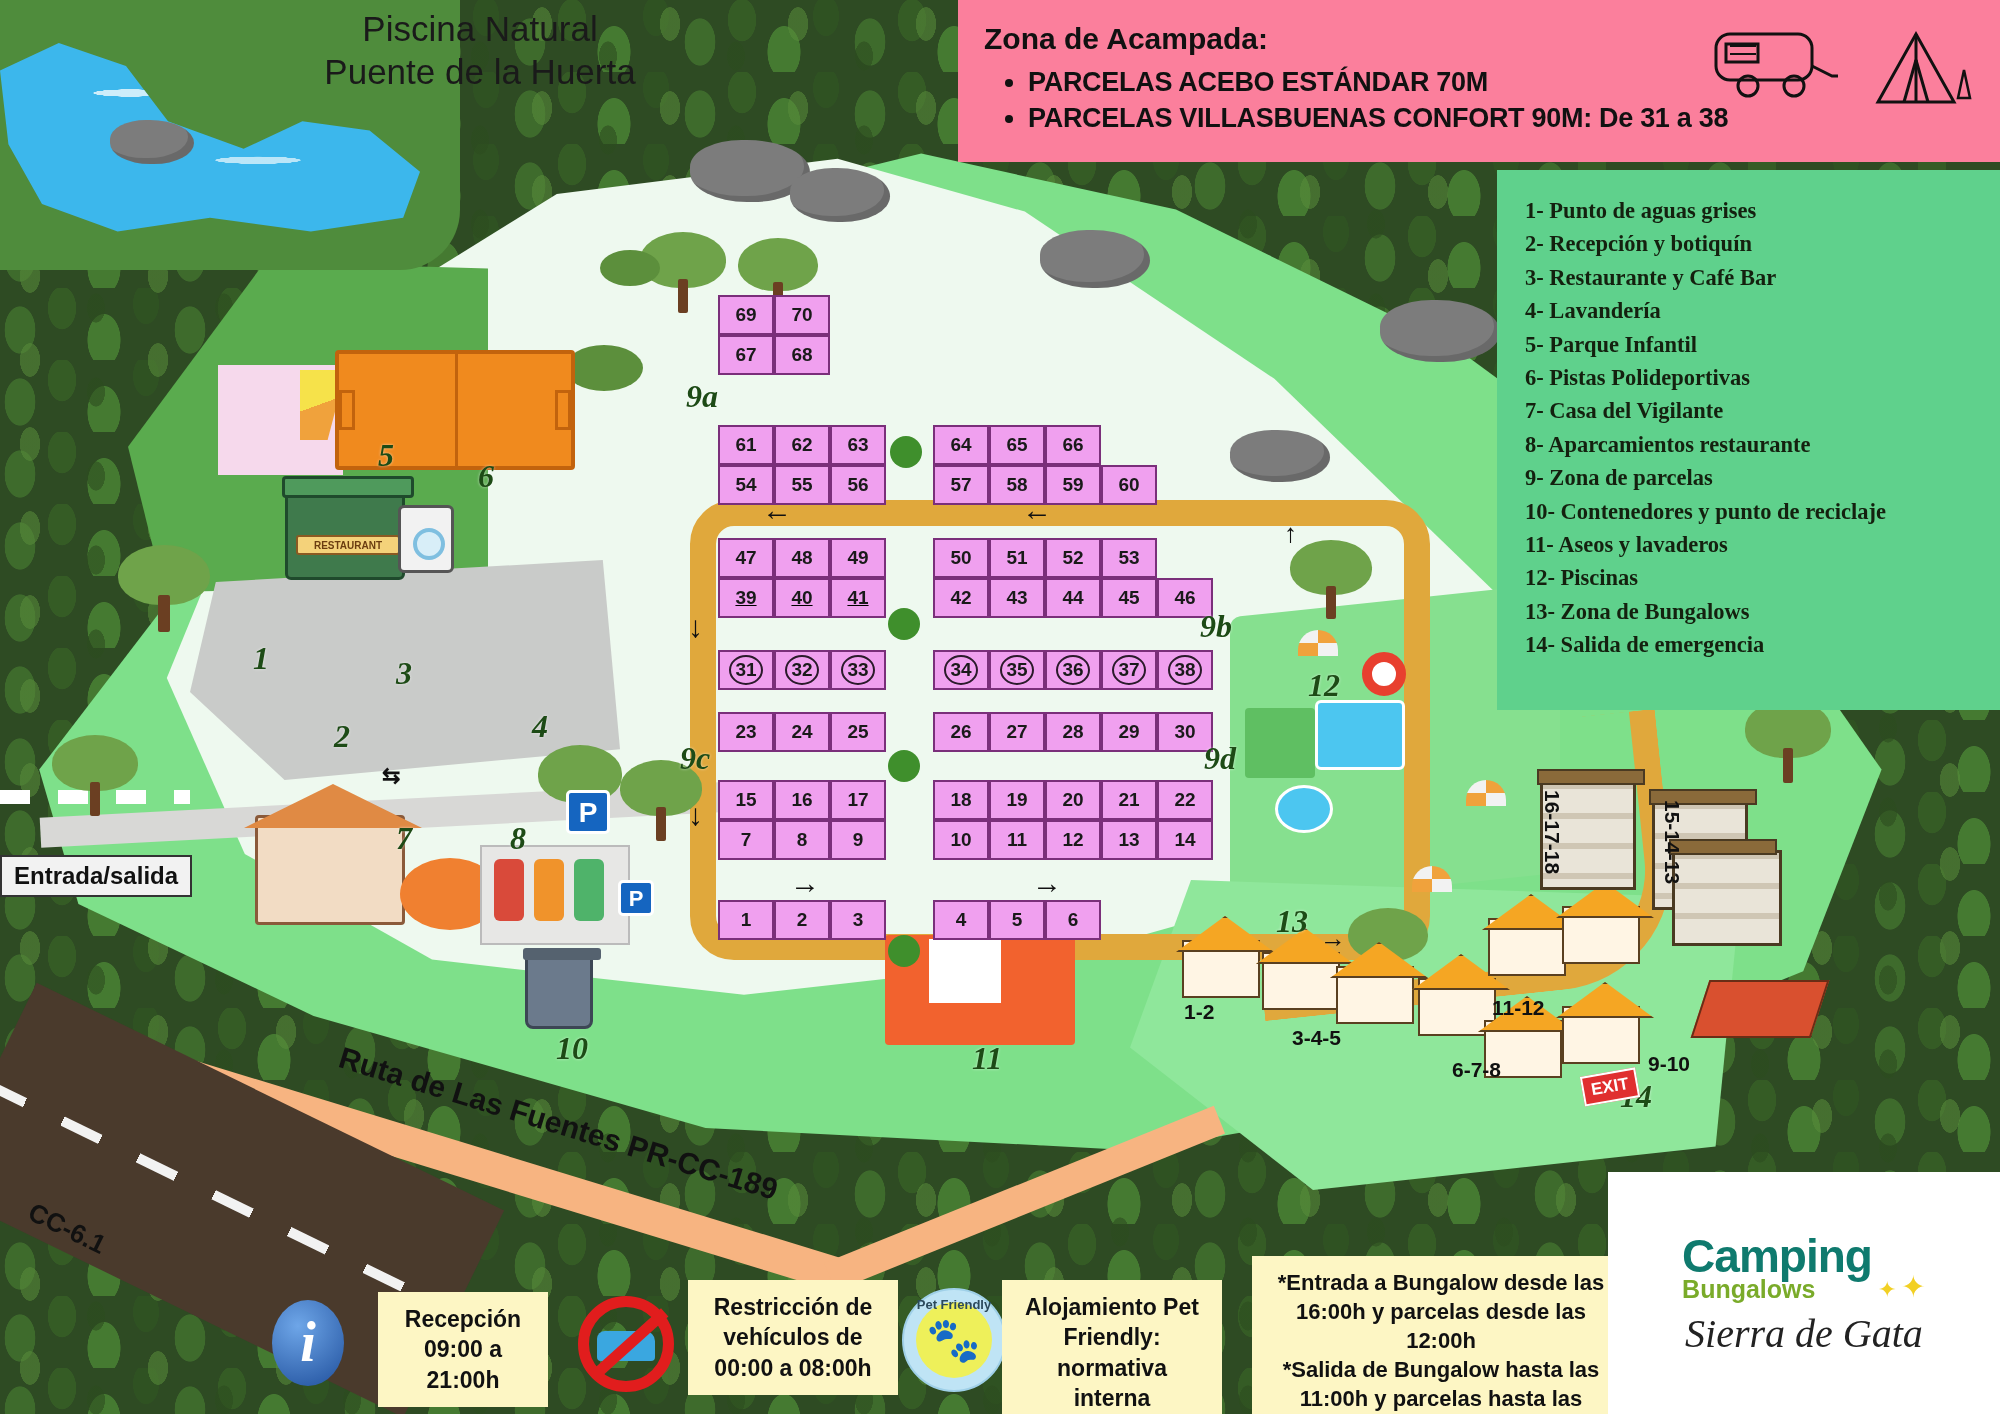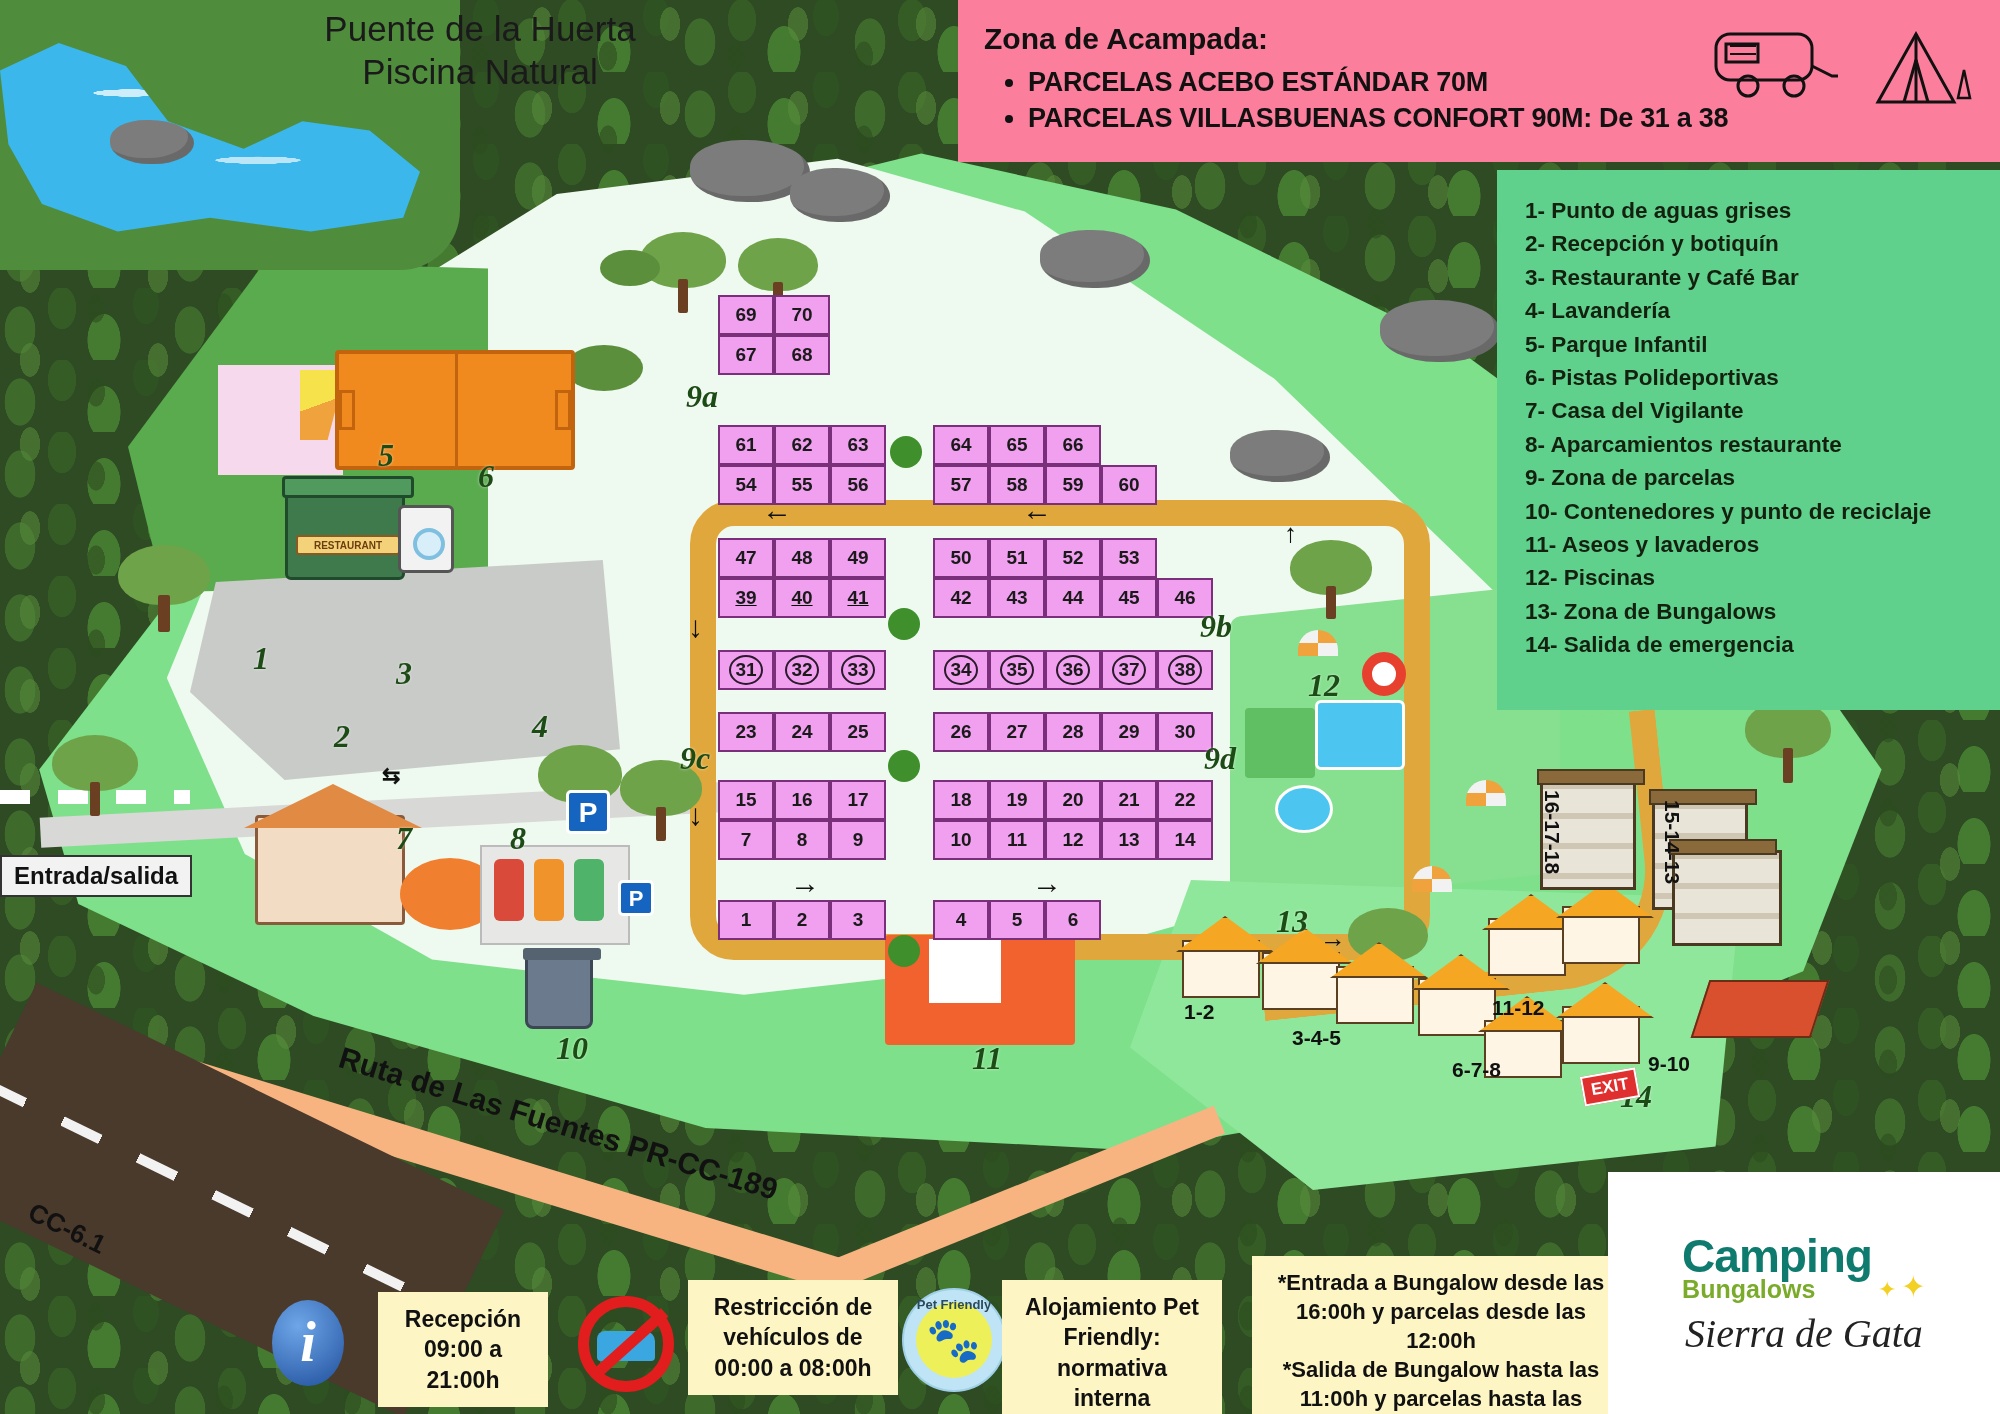--- a/index.html
+++ b/index.html
@@ -317,21 +317,21 @@
 
   
   .legend {
     position:absolute; left:1497px; top:170px; width:503px; height:540px;
     background:#5fd18c; padding:24px 0 0 28px;
   }
   .legend li {
     list-style:none; font-size:22.5px; font-weight:bold; color:#14210f;
     line-height:1.485; white-space:nowrap;
   }
-  .legend ul { margin:0; padding:0; }
+  .legend ul { margin:0; padding:0;font-family:Liberation Serif, serif; }
 
   
   .entrada {
     position:absolute; left:0; top:855px;
     background:#f2f2f2; border:2px solid #333;
     font-size:24px; font-weight:bold; padding:5px 12px; color:#111;
   }
 
   
   .exitbadge {
@@ -721,22 +721,22 @@
   <div class="bunglabel vert" style="left:1660px;top:800px;">15-14-13</div>
 
   <div class="exitbadge">EXIT</div>
 
   <div class="entrada">Entrada/salida</div>
 
   <div class="roadname r1">Ruta de Las Fuentes PR-CC-189</div>
   <div class="roadname r2">CC-6.1</div>
 
   <div class="title-top">
+    <div>Piscina Natural</div>
     <div>Puente de la Huerta</div>
-    <div>Piscina Natural</div>
   </div>
 
   <div class="pink-banner">
     <h2>Zona de Acampada:</h2>
     <ul>
       <li>PARCELAS ACEBO ESTÁNDAR 70M</li>
       <li>PARCELAS VILLASBUENAS CONFORT 90M: De 31 a 38</li>
     </ul>
     <div class="banner-icons">
       <svg width="128" height="84" viewBox="0 0 128 84">

